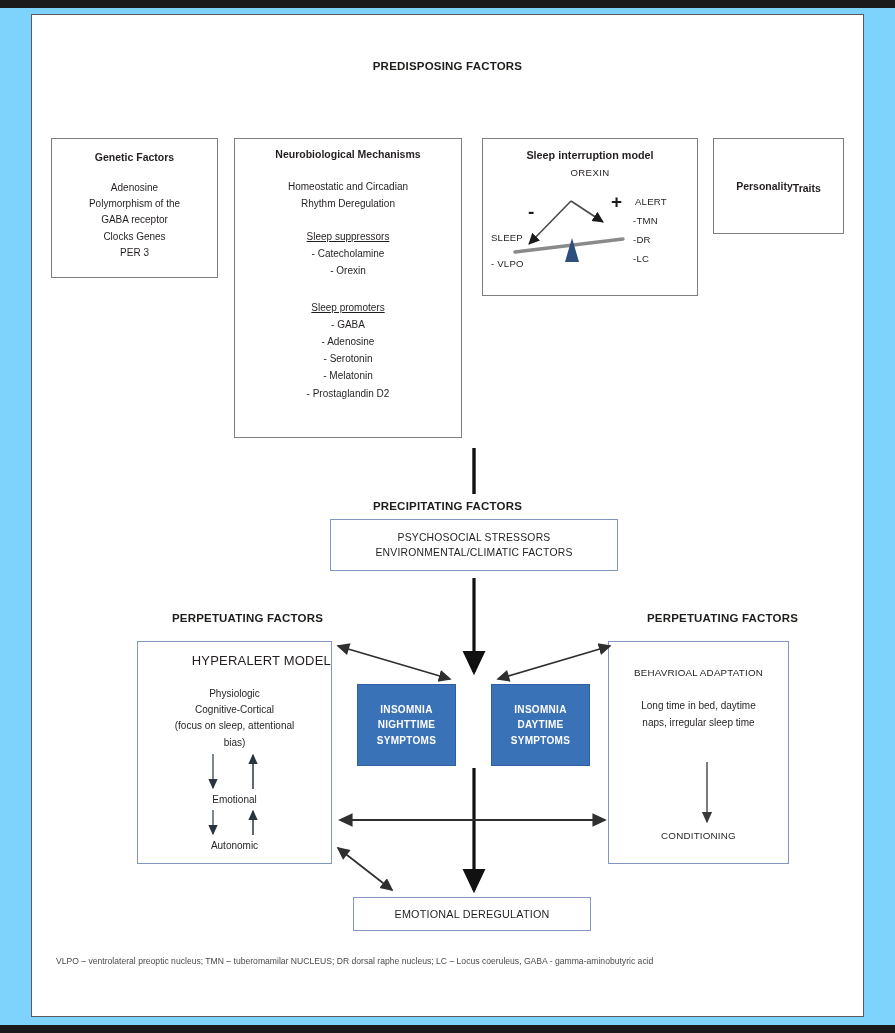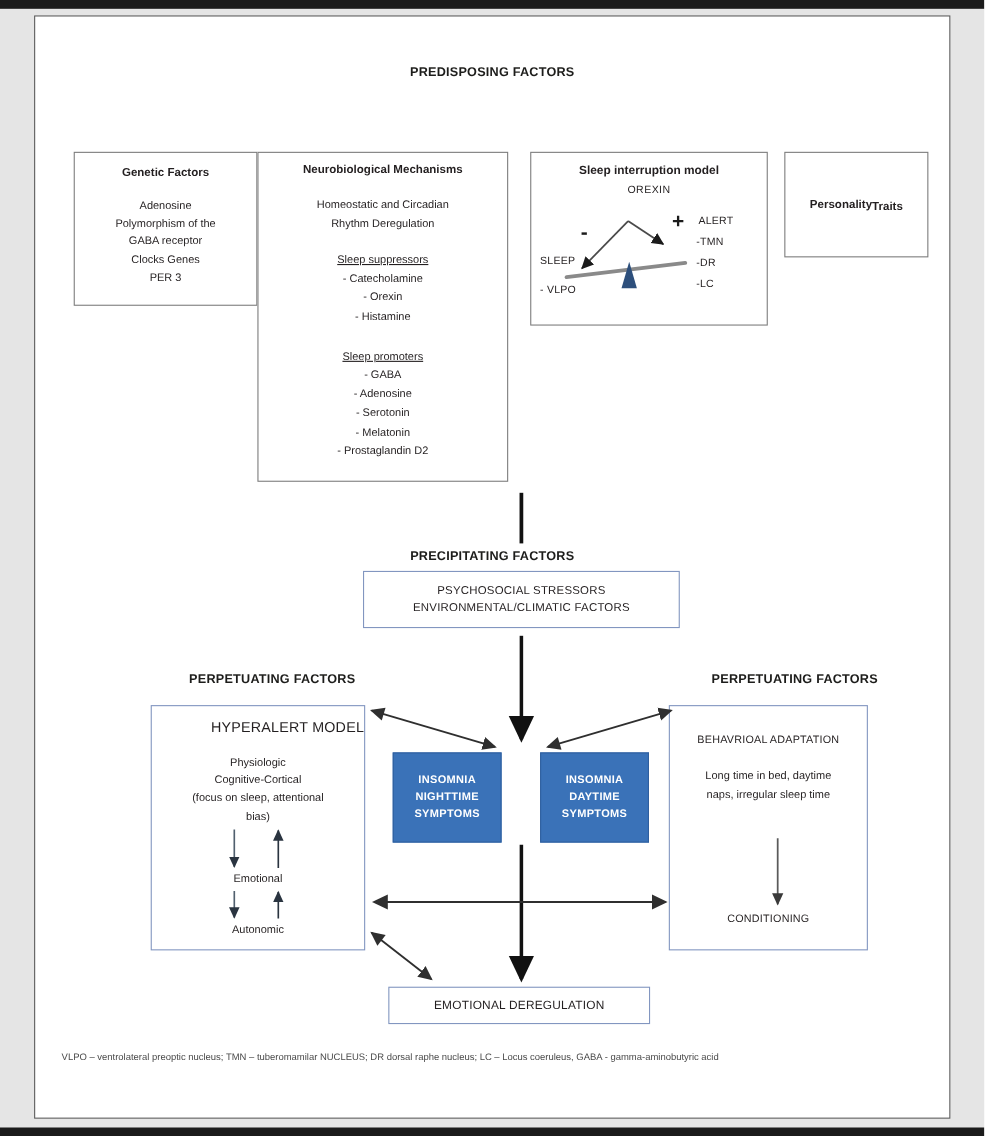--- a/index.html
+++ b/index.html
@@ -1,21 +1,21 @@
 <!DOCTYPE html>
 <html><head>
 <meta charset="utf-8">
 <style>
   html,body{margin:0;padding:0;background:#ffffff;}
   body{font-family:"Liberation Sans",sans-serif;color:#231f20;}
 
   #page{
     position:relative;
     width:895px;height:1033px;
-    background:#e5e5e5;
+    background:#7dd3fc;
     overflow:hidden;
   }
 
   
   .scanband{position:absolute;left:0;width:895px;height:8px;background:#1b1b1b;}
   .scanband.top{top:0;}
   .scanband.bottom{bottom:0;}
 
   
   .outer-frame{
@@ -65,21 +65,21 @@
 
 <div id="page">
 
   <div class="scanband top"></div>
   <div class="scanband bottom"></div>
 
   <div class="outer-frame"></div>
 
   <div class="hdr" style="left:0;top:60px;width:895px;font-size:11.5px;">PREDISPOSING FACTORS</div>
 
-  <div class="gbox" style="left:51px;top:138px;width:167px;height:140px;margin-left:16px;">
+  <div class="gbox" style="left:51px;top:138px;width:167px;height:140px;">
     <div class="ttl" style="margin-top:12px;font-size:10.5px;">Genetic Factors</div>
     <div style="margin-top:17px;font-size:10px;line-height:1.62;">
       <div class="ctr">Adenosine</div>
       <div class="ctr">Polymorphism of the</div>
       <div class="ctr">GABA receptor</div>
       <div class="ctr">Clocks Genes</div>
       <div class="ctr">PER 3</div>
     </div>
   </div>
 
@@ -90,21 +90,20 @@
       <div class="ctr">Homeostatic and Circadian</div>
       <div class="ctr">Rhythm Deregulation</div>
     </div>
 
     <div style="margin-top:16px;font-size:10px;line-height:1.72;">
       <div class="ctr">
         <span class="u">Sleep suppressors</span>
       </div>
       <div class="ctr">- Catecholamine</div>
       <div class="ctr">- Orexin</div>
-      <div class="ctr">- Histamine</div>
     </div>
 
     <div style="margin-top:19px;font-size:10px;line-height:1.72;">
       <div class="ctr">
         <span class="u">Sleep promoters</span>
       </div>
       <div class="ctr">- GABA</div>
       <div class="ctr">- Adenosine</div>
       <div class="ctr">- Serotonin</div>
       <div class="ctr">- Melatonin</div>

